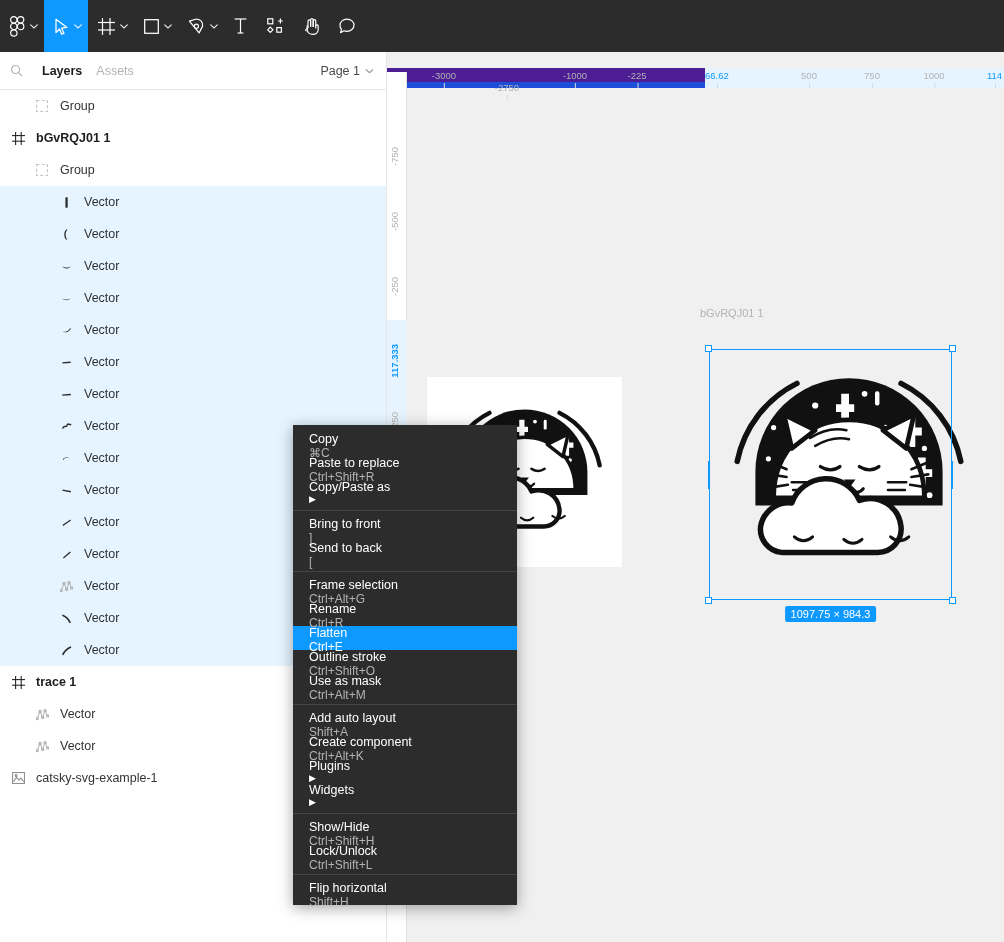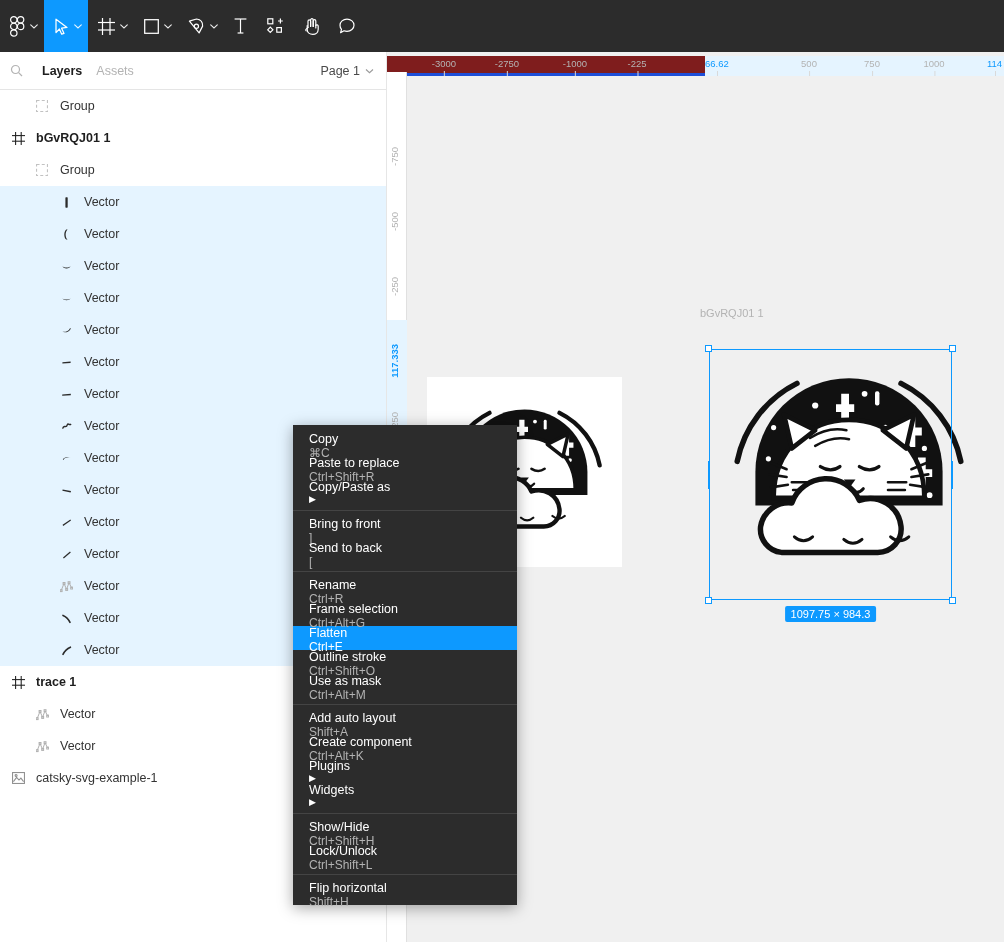--- a/index.html
+++ b/index.html
@@ -74,22 +74,22 @@
 
   
   .canvas-wrap {
     position: absolute; top: 52px; left: 387px;
     width: 617px; height: 890px;
     background: #f0f0f0;
     overflow: hidden;
   }
   
   .ruler-h {
-    position: absolute; top: 4px; left: 0; width: 617px; height: 20px;
-    background: #7f1d1d; border-bottom: 3px solid #1d4ed8;
+    position: absolute; top: 16px; left: 0; width: 617px; height: 20px;
+    background: #4c1d95; border-bottom: 6px solid #1d4ed8;
     z-index: 6;
   }
   .ruler-h .hl {
     position: absolute; top: 0; height: 20px; background: #e5f4ff;
   }
   .tickh {
     position: absolute; top: 2px; font-size: 9.5px; color: #b3b3b3;
     transform: translateX(-50%);
   }
   .tickh.on { color: #0d99ff; transform: none; }
@@ -524,21 +524,21 @@
           <span class="lbl">catsky-svg-example-1</span>
         </div>
       </div>
   </div>
 
   <div class="canvas-wrap">
 
     <div class="ruler-h" id="rulerH">
         <div class="hl" style="left: 318px; width: 299px;"></div>
         <div class="tickh" style="left: 57px;"><span>-3000</span><span class="mark"></span></div>
-        <div class="tickh" style="left: 120px;"><span>-2750</span><span class="mark"></span></div>
+        <div class="tickh" style="left: 120px; margin-top: 12px;"><span>-2750</span><span class="mark"></span></div>
         <div class="tickh" style="left: 188px;"><span>-1000</span><span class="mark"></span></div>
         <div class="tickh" style="left: 250px;"><span>-225</span><span class="mark"></span></div>
         <div class="tickh on" style="left: 318px;"><span>66.62</span><span class="mark"></span></div>
         <div class="tickh" style="left: 422px;"><span>500</span><span class="mark"></span></div>
         <div class="tickh" style="left: 485px;"><span>750</span><span class="mark"></span></div>
         <div class="tickh" style="left: 547px;"><span>1000</span><span class="mark"></span></div>
         <div class="tickh on" style="left: 600px;"><span>114</span><span class="mark"></span></div>
       </div>
     <div class="ruler-v" id="rulerV">
         <div class="hl" style="top: 248px; height: 135px;"></div>
@@ -648,26 +648,26 @@
       <div class="mi">
         <span class="mlbl">Bring to front</span>
         <span class="mkey">]</span>
       </div>
       <div class="mi">
         <span class="mlbl">Send to back</span>
         <span class="mkey">[</span>
       </div>
       <div class="msep"></div>
       <div class="mi">
+        <span class="mlbl">Frame selection</span>
+        <span class="mkey">Ctrl+Alt+G</span>
+      </div>
+      <div class="mi">
         <span class="mlbl">Rename</span>
         <span class="mkey">Ctrl+R</span>
-      </div>
-      <div class="mi">
-        <span class="mlbl">Frame selection</span>
-        <span class="mkey">Ctrl+Alt+G</span>
       </div>
       <div class="mi hl">
         <span class="mlbl">Flatten</span>
         <span class="mkey">Ctrl+E</span>
       </div>
       <div class="mi">
         <span class="mlbl">Outline stroke</span>
         <span class="mkey">Ctrl+Shift+O</span>
       </div>
       <div class="mi">

